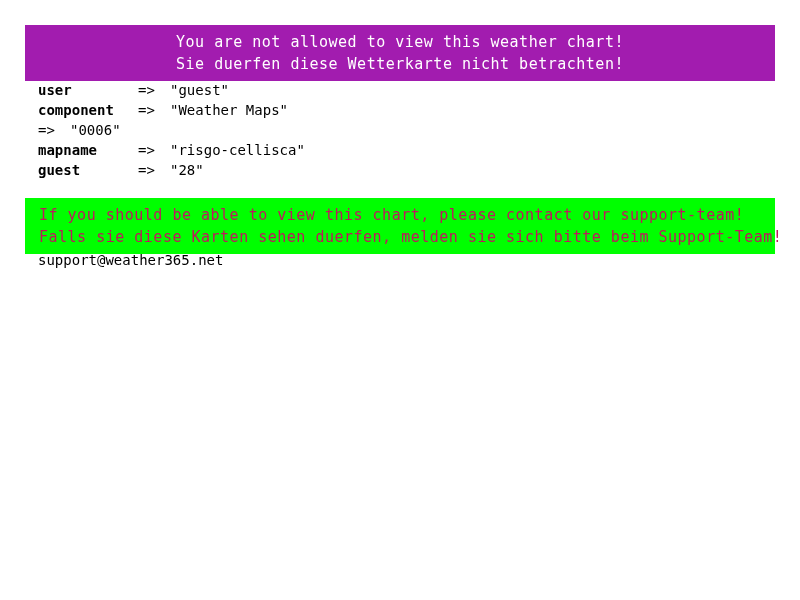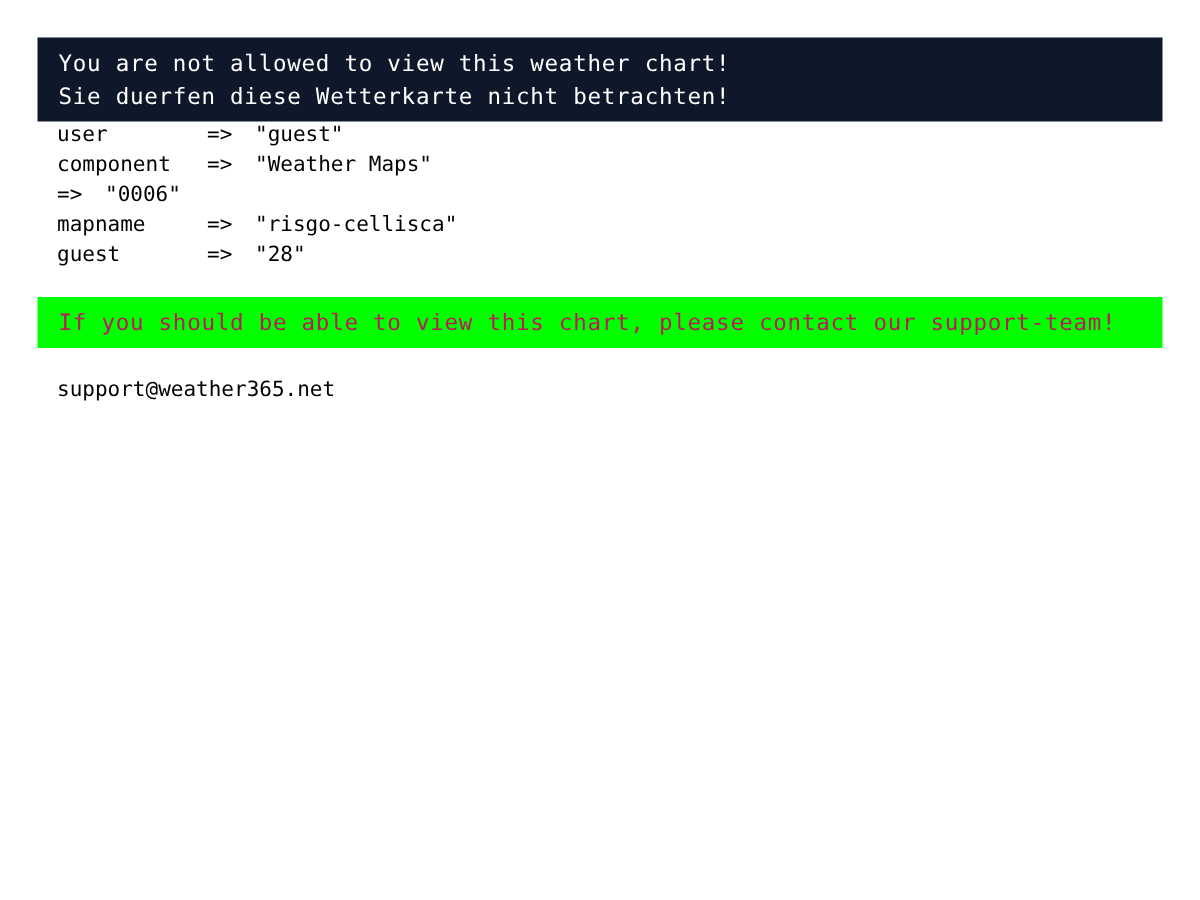--- a/index.html
+++ b/index.html
@@ -26,22 +26,23 @@
     left: 25px;
     width: 750px;
     box-sizing: border-box;
     padding: 6px 14px;
     font-size: 15px;
     line-height: 22px;
     letter-spacing: 0.5px;
   }
   .banner-deny {
     top: 25px;
-    background: #0f172a;
+    background: #a21caf;
     color: #ffffff;
+    text-align: center;
   }
   .banner-info {
     top: 198px;
     background: #00ff00;
     color: #be185d;
   }
   .banner-line {
     white-space: pre;
   }
   .params {
@@ -52,20 +53,21 @@
     line-height: 20px;
   }
   .param-row {
     display: flex;
     align-items: baseline;
     height: 20px;
   }
   .param-key {
     width: 100px;
     white-space: pre;
+    font-weight: bold;
   }
   .param-arrow {
     width: 32px;
     white-space: pre;
   }
   .param-val {
     white-space: pre;
   }
   .footer {
     position: absolute;
@@ -114,19 +116,20 @@
     </div>
     <div class="param-row">
       <span class="param-key">guest</span>
       <span class="param-arrow">=&gt;</span>
       <span class="param-val">"28"</span>
     </div>
   </div>
 
   <div class="banner banner-info">
     <div class="banner-line">If you should be able to view this chart, please contact our support-team!</div>
+    <div class="banner-line">Falls sie diese Karten sehen duerfen, melden sie sich bitte beim Support-Team!</div>
   </div>
 
   <div class="footer">
     <span>support@weather365.net</span>
   </div>
 
 </div>
 
 </body></html>

